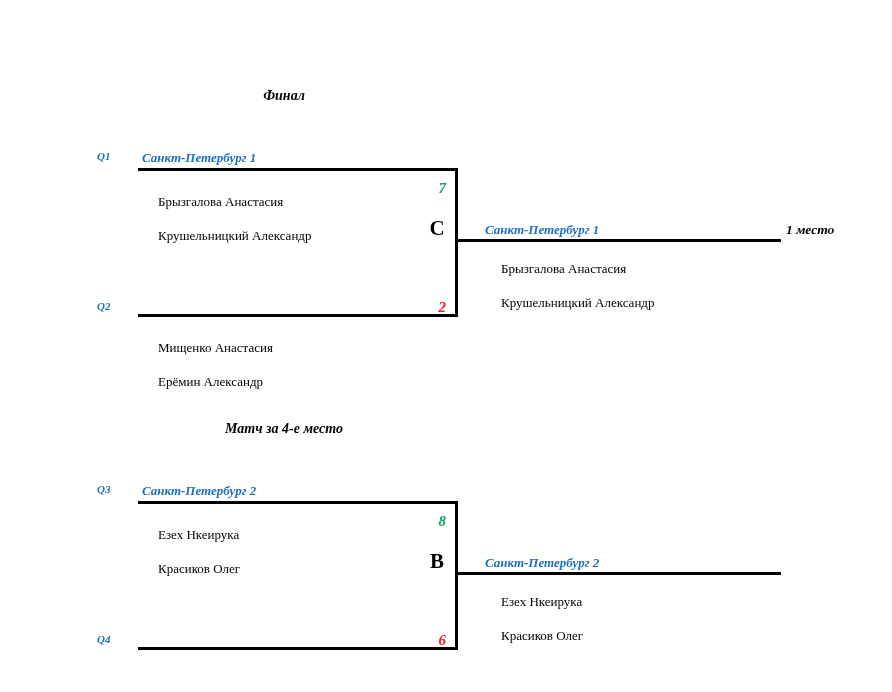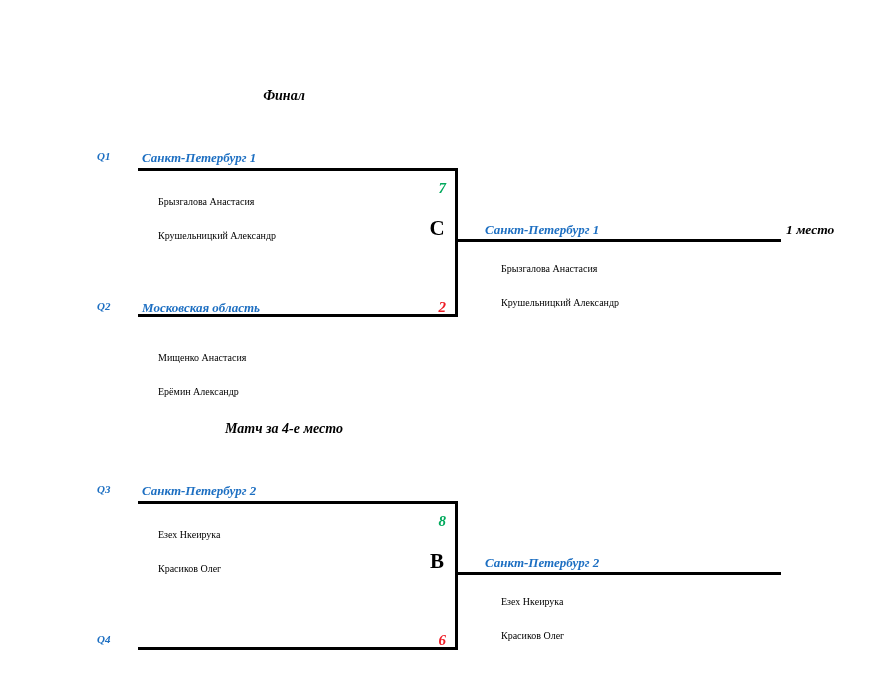--- a/index.html
+++ b/index.html
@@ -32,23 +32,23 @@
     color:var(--team-link);font-size:13px;font-weight:bold;font-style:italic;
     white-space:nowrap;
   }
   .team-top{top:70px;}
   .team-bottom{top:220px;}
   .hline{position:absolute;background:var(--line);height:2.5px;}
   .line-top{top:88px;left:58px;width:319px;}
   .line-bottom{top:234px;left:58px;width:319px;}
   .vline{position:absolute;background:var(--line);left:375px;top:88px;width:2.5px;height:148.5px;}
   .winner-line{top:159px;left:377px;width:324px;}
-  .players{position:absolute;left:62px;font-size:10px;line-height:18px;white-space:nowrap;}
+  .players{position:absolute;left:62px;font-size:13px;line-height:18px;white-space:nowrap;}
   .players-top{top:97px;}
-  .players-bottom{top:253px;}
+  .players-bottom{top:243px;}
   .winner-players{top:164px;left:405px;}
   .score{
     position:absolute;left:320px;width:46px;text-align:right;
     font-size:15px;font-weight:bold;font-style:italic;
   }
   .score-top{top:100px;color:var(--win-score);}
   .score-bottom{top:219px;color:var(--lose-score);}
   .connector-letter{
     position:absolute;top:136px;left:342px;width:30px;text-align:center;
     font-size:21px;font-weight:bold;line-height:24px;
@@ -84,21 +84,20 @@
     <div class="vline"></div>
     <div class="hline winner-line"></div>
     <span class="winner-team">Санкт-Петербург 1</span>
     <span class="place-label">1 место</span>
     <div class="players winner-players">
       <div>Брызгалова Анастасия</div>
       <div>Крушельницкий Александр</div>
     </div>
 
     <span class="seed seed-bottom">Q2</span>
-    <span class="team team-bottom">Московская область</span>
     <span class="score score-bottom">2</span>
     <div class="hline line-bottom"></div>
     <div class="players players-bottom">
       <div>Мищенко Анастасия</div>
       <div>Ерёмин Александр</div>
     </div>
   </section>
 
   <section class="bracket b2">
     <div class="bracket-title">Матч за 4-е место</div>

